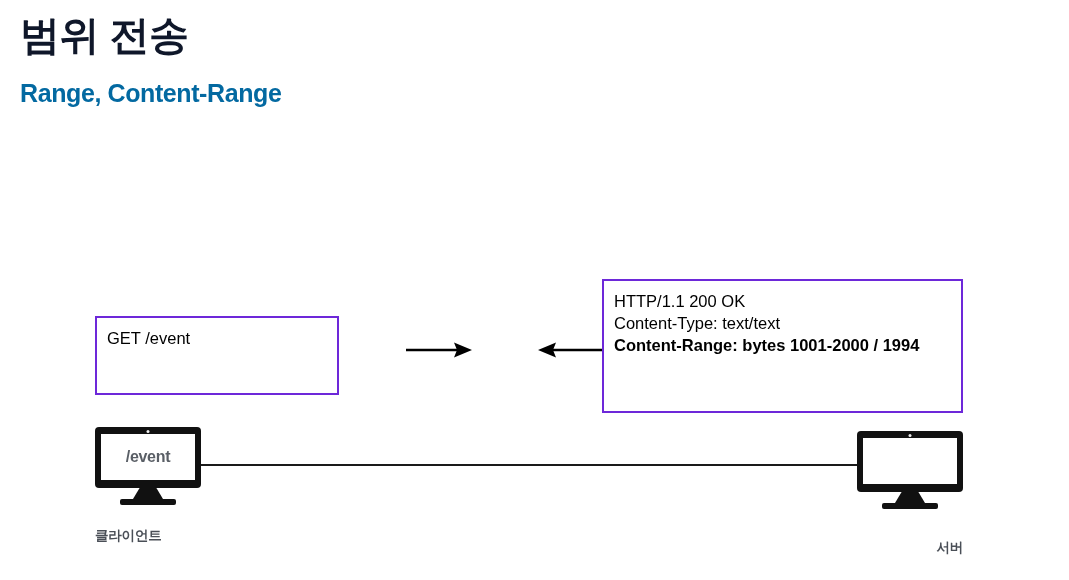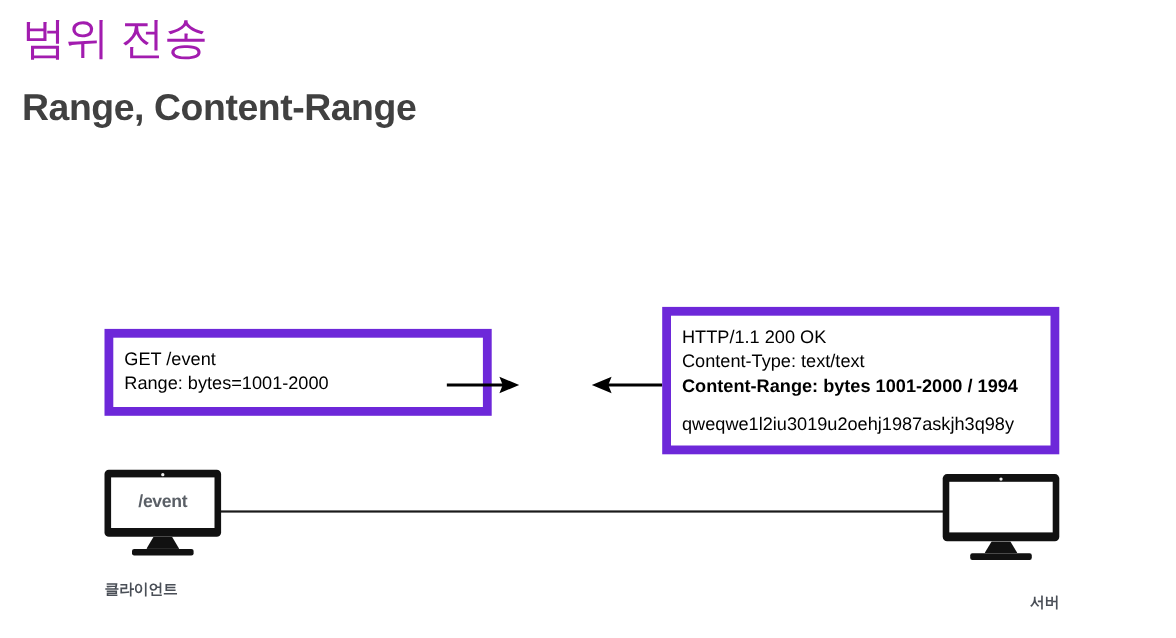--- a/index.html
+++ b/index.html
@@ -15,50 +15,50 @@
     font-family: "Liberation Sans", sans-serif;
     color: #000000;
   }
 
   
   #slide-title {
     position: absolute;
     left: 20px;
     top: 12px;
     font-size: 40px;
-    font-weight: normal;
+    font-weight: bold;
     letter-spacing: -0.5px;
     line-height: 1.15;
-    color: #a21caf;
+    color: #0f172a;
     white-space: nowrap;
   }
   #slide-subtitle {
     position: absolute;
     left: 20px;
     top: 80px;
-    font-size: 34px;
+    font-size: 25px;
     font-weight: bold;
     letter-spacing: -0.4px;
     line-height: 1.1;
-    color: #404040;
+    color: #0369a1;
     white-space: nowrap;
   }
 
   
   .msg-box {
     position: absolute;
     box-sizing: border-box;
-    border: 8px solid #6d28d9;
+    border: 2px solid #6d28d9;
     background: #ffffff;
     padding: 9px 10px 9px 10px;
   }
   #request-box {
     left: 95px;
-    top: 299px;
-    width: 352px;
+    top: 316px;
+    width: 244px;
     height: 79px;
   }
   #response-box {
     left: 602px;
     top: 279px;
     width: 361px;
     height: 134px;
   }
   .msg-line {
     font-size: 16.5px;
@@ -191,21 +191,20 @@
 </style>
 </head>
 <body>
 
 <div id="slide-title">범위 전송</div>
 
 <div id="slide-subtitle">Range, Content-Range</div>
 
 <div class="msg-box" id="request-box">
   <div class="msg-line">GET /event</div>
-  <div class="msg-line">Range: bytes=1001-2000</div>
 </div>
 
 <div class="arrow" id="request-arrow">
   <svg width="66" height="20" viewBox="0 0 66 20" aria-hidden="true">
     <line x1="0" y1="10" x2="52" y2="10" stroke="#000000" stroke-width="2.6"></line>
     <polygon points="66,10 48,2.5 51,10 48,17.5" fill="#000000"></polygon>
   </svg>
 </div>
 
 <div class="arrow" id="response-arrow">
@@ -213,21 +212,20 @@
     <line x1="14" y1="10" x2="66" y2="10" stroke="#000000" stroke-width="2.6"></line>
     <polygon points="0,10 18,2.5 15,10 18,17.5" fill="#000000"></polygon>
   </svg>
 </div>
 
 <div class="msg-box" id="response-box">
   <div class="msg-line">HTTP/1.1 200 OK</div>
   <div class="msg-line">Content-Type: text/text</div>
   <div class="msg-line bold">Content-Range: bytes 1001-2000 / 1994</div>
   <div class="msg-line blank">&nbsp;</div>
-  <div class="msg-line">qweqwe1l2iu3019u2oehj1987askjh3q98y</div>
 </div>
 
 <div id="network-link"></div>
 
 <div class="monitor" id="client-node">
   <div class="screen-body">
     <div class="screen-cam"></div>
     <div class="screen-inner">
       <span class="screen-text">/event</span>
     </div>

